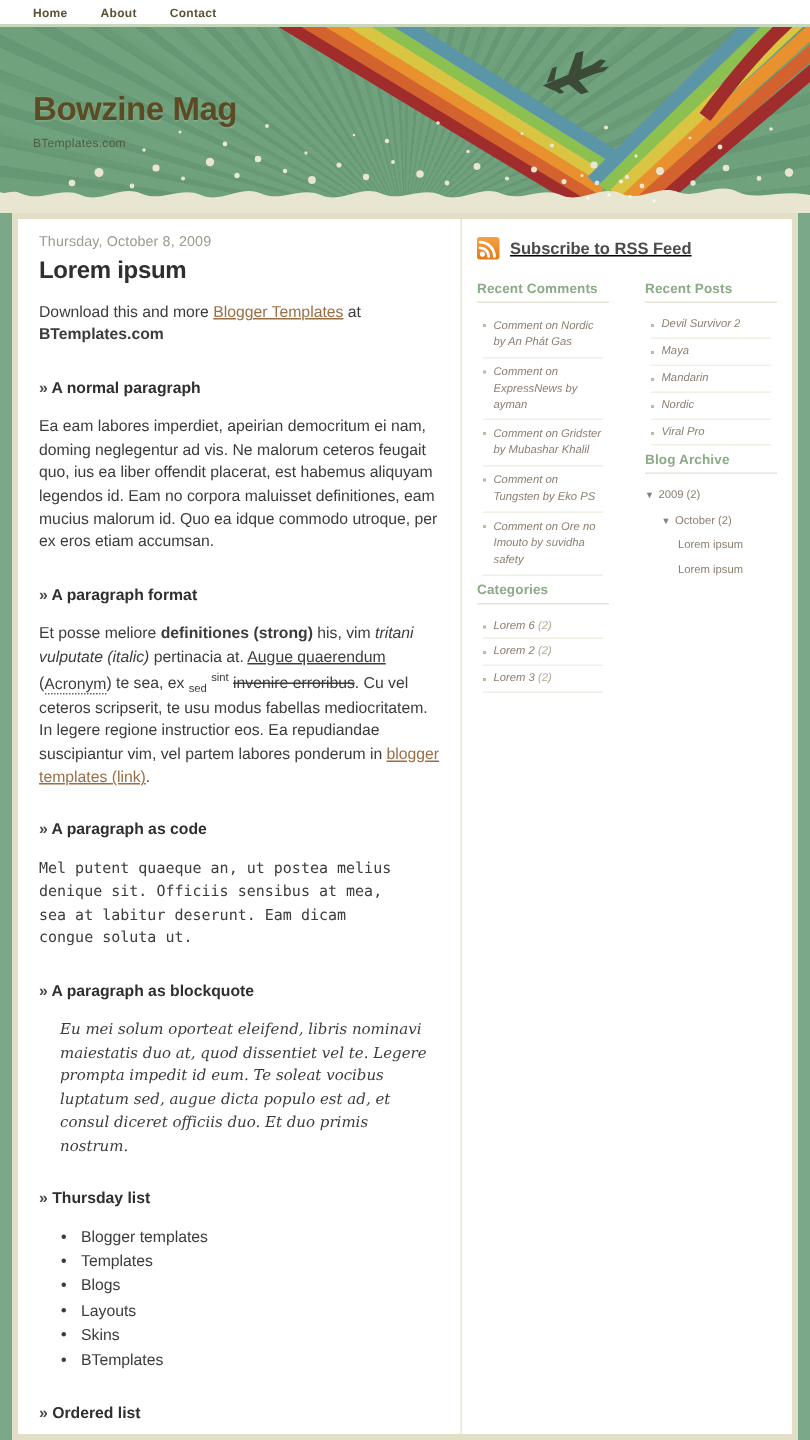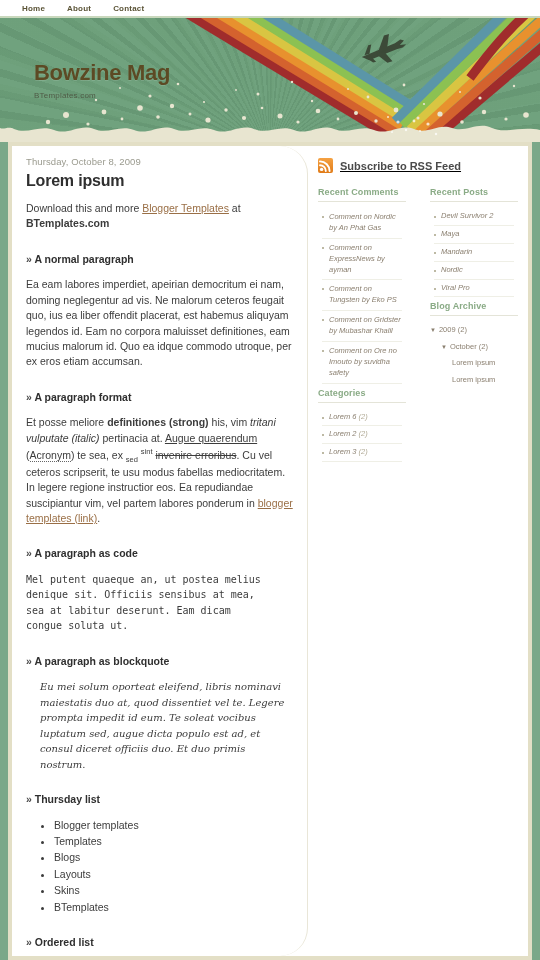--- a/index.html
+++ b/index.html
@@ -55,21 +55,21 @@
     margin-left: -550px;
     background: repeating-conic-gradient(
       from 1deg at 50% 100%,
       rgba(108,158,120,.45) 0deg 2.4deg,
       rgba(108,158,120,0) 2.4deg 7deg);
     pointer-events: none;
   }
 
   #titleblock {
     position: absolute;
-    left: 34px; top: 44px;
+    left: 22px; top: 44px;
     z-index: 8;
   }
   #blogtitle {
     font-size: 22px;
     font-weight: bold;
     color: #5c4a24;
     letter-spacing: -.3px;
     line-height: 1;
     text-shadow: 0 1px 0 rgba(255,255,255,.12);
   }
@@ -98,21 +98,20 @@
     background: #fff;
     height: 100%;
     display: flex;
   }
 
   
   #main {
     width: 296px;
     padding: 10px 14px 0 14px;
     border-right: 1px solid #e9e6d8;
-    border-radius: 28px;
   }
   .post-date {
     font-size: 9.5px;
     color: #9a9a8e;
     margin-bottom: 5px;
     letter-spacing: .1px;
   }
   .post-title {
     font-size: 16px;
     font-weight: bold;
@@ -385,22 +384,22 @@
       <span class="label">Subscribe to RSS Feed</span>
     </div>
 
     <div class="sb-cols">
 
       <div class="sb-col">
         <div class="sb-h">Recent Comments</div>
         <ul class="sb-list">
           <li>Comment on Nordic by An Phát Gas</li>
           <li>Comment on ExpressNews by ayman</li>
+          <li>Comment on Gridster by Mubashar Khalil</li>
           <li>Comment on Tungsten by Eko PS</li>
-          <li>Comment on Gridster by Mubashar Khalil</li>
           <li>Comment on Ore no Imouto by suvidha safety</li>
         </ul>
 
         <div class="sb-h spaced">Categories</div>
         <ul class="sb-list tight">
           <li><span>Lorem 6</span> <span class="cnt">(2)</span></li>
           <li><span>Lorem 2</span> <span class="cnt">(2)</span></li>
           <li><span>Lorem 3</span> <span class="cnt">(2)</span></li>
         </ul>
       </div>

